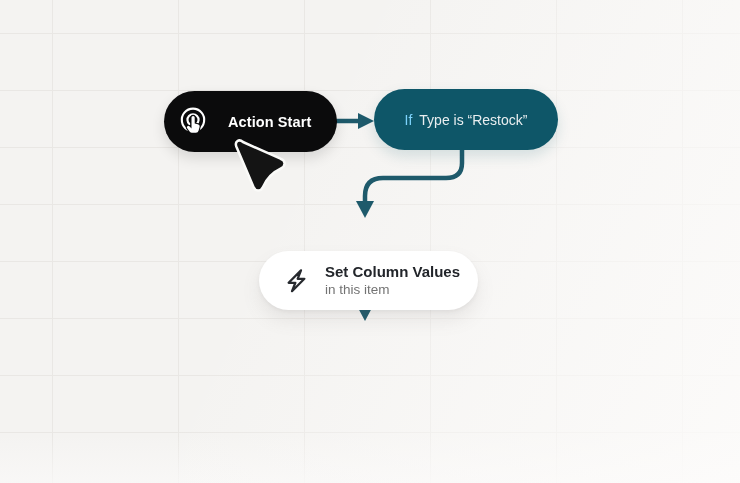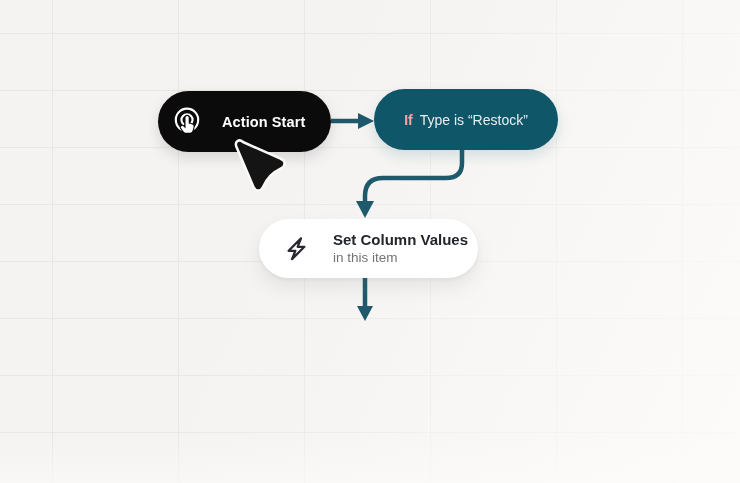--- a/index.html
+++ b/index.html
@@ -23,38 +23,38 @@
     background:
       linear-gradient(115deg, rgba(250,249,247,0) 38%, rgba(252,251,250,.5) 68%, rgba(253,252,251,.85) 100%),
       linear-gradient(to bottom, rgba(250,249,248,0) 90%, rgba(250,249,248,.75) 100%);
   }
   .connectors{position:absolute;inset:0;z-index:2;pointer-events:none;}
   .node{
     position:absolute;z-index:3;display:flex;align-items:center;
     box-sizing:border-box;border-radius:999px;
   }
   .pill-black{
-    left:158px;top:91px;width:173px;height:61px;
+    left:164px;top:91px;width:173px;height:61px;
     background:#0B0B0C;color:#FFFFFF;
     padding-left:14px;gap:20px;
     box-shadow:0 6px 14px rgba(0,0,0,.12);
   }
   .pill-black .label{font-size:14.5px;font-weight:bold;letter-spacing:.1px;}
   .pill-teal{
     left:374px;top:89px;width:184px;height:61px;
     background:#0E5668;color:#E9EEF0;
     justify-content:center;gap:7px;
     box-shadow:0 6px 14px rgba(14,86,104,.15);
     font-size:14px;
   }
-  .pill-teal .if{font-weight:bold;color:#fca5a5;}
+  .pill-teal .if{font-weight:normal;color:#7dd3fc;}
   .pill-white{
     background:#FFFFFF;
     box-shadow:0 10px 18px rgba(120,118,112,.12), 0 2px 4px rgba(0,0,0,.05);
-    padding-left:24px;gap:23px;
+    padding-left:24px;gap:15px;margin-top:32px;
   }
   .pill-set{left:259px;top:219px;width:219px;height:59px;}
   .pill-send{left:257px;top:323px;width:213px;height:64px;}
   .node-texts{display:flex;flex-direction:column;line-height:1.32;}
   .node-title{font-size:15px;font-weight:bold;color:#22252A;}
   .node-subtitle{font-size:13.5px;color:#737373;}
   .icon-wrap{display:flex;align-items:center;justify-content:center;flex:0 0 auto;}
   .cursor{position:absolute;left:233px;top:135px;z-index:5;pointer-events:none;}
 </style>
 </head>

